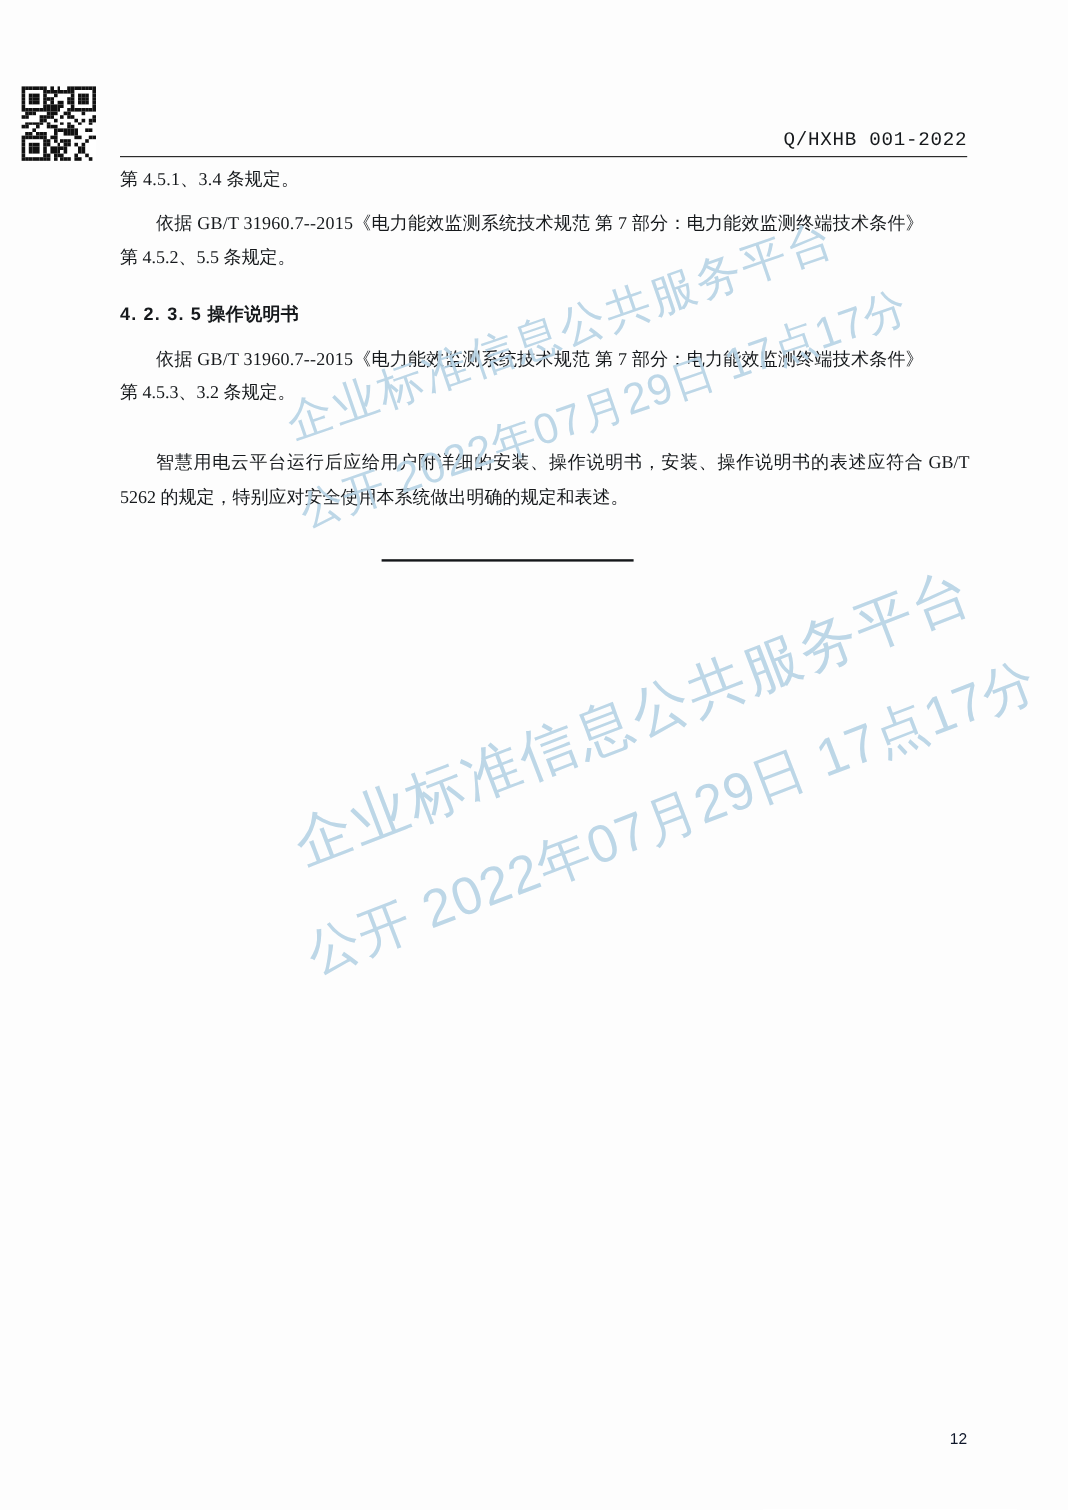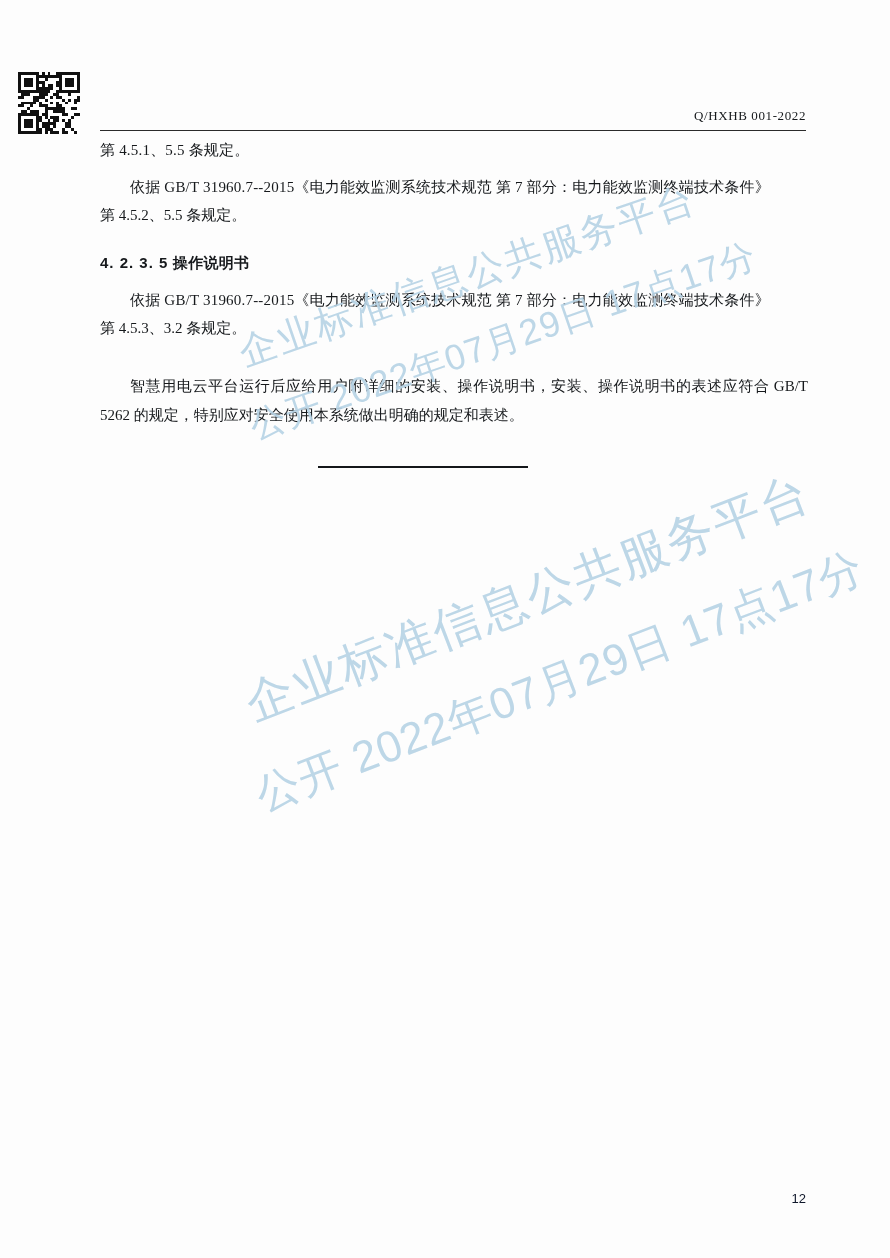--- a/index.html
+++ b/index.html
@@ -39,22 +39,22 @@
   .qr-grid i {
     display: block;
   }
   .qr-grid i.on { background: #111; }
 
   
   .doc-code {
     position: absolute;
     right: 84px;
     top: 108px;
-    font-family: Liberation Serif, serif;
-    font-size: 13px;
+    font-family: Liberation Mono, monospace;
+    font-size: 16px;
     letter-spacing: 0.6px;
     color: #15181b;
   }
   .head-rule {
     position: absolute;
     left: 100px;
     top: 130px;
     width: 706px;
     height: 1px;
     background: #2b2b2b;
@@ -618,21 +618,21 @@
         <i class="on"></i>
         <i></i>
       </div>
   </div>
 
   <div class="doc-code">Q/HXHB 001-2022</div>
   <div class="head-rule"></div>
 
   <div class="content">
 
-    <p class="para-cont">第 4.5.1、5.5 条规定。</p>
+    <p class="para-cont">第 4.5.1、3.4 条规定。</p>
 
     <p class="body-indent">依据 GB/T 31960.7--2015《电力能效监测系统技术规范 第 7 部分：电力能效监测终端技术条件》</p>
     <p>第 4.5.2、5.5 条规定。</p>
 
     <p class="heading">
       <span class="num">4. 2. 3. 5</span>
       <span>操作说明书</span>
     </p>
     <p class="body-indent">依据 GB/T 31960.7--2015《电力能效监测系统技术规范 第 7 部分：电力能效监测终端技术条件》</p>
     <p>第 4.5.3、3.2 条规定。</p>

